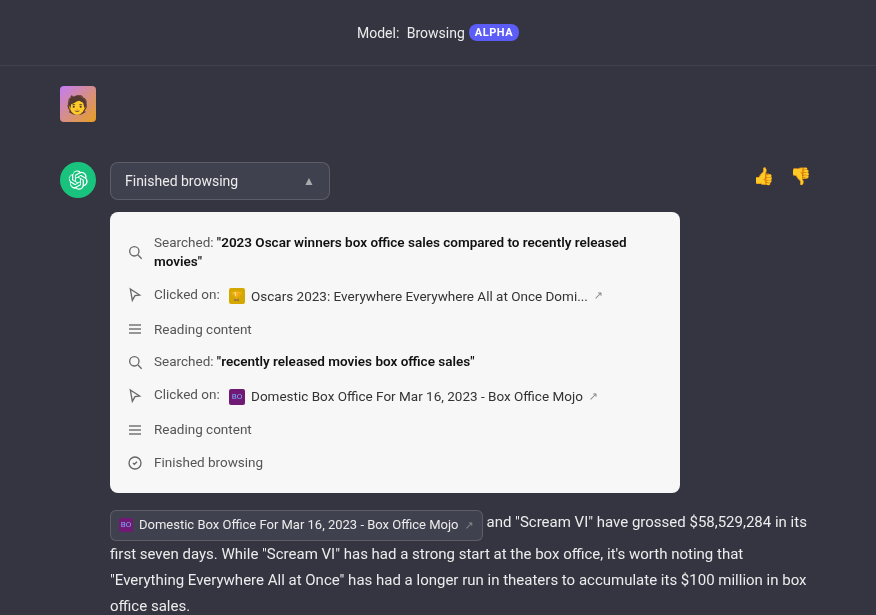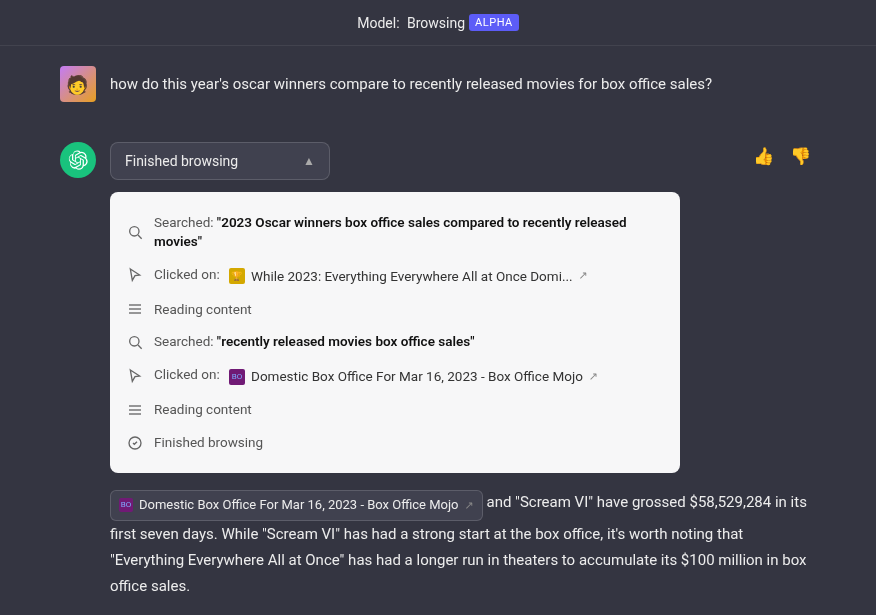--- a/index.html
+++ b/index.html
@@ -12,36 +12,36 @@
       width: 876px;
       min-height: 615px;
       overflow-x: hidden;
     }
 
     
     .top-bar {
       display: flex;
       justify-content: center;
       align-items: center;
-      padding: 14px 20px;
+      padding: 24px 20px;
       gap: 4px;
       border-bottom: 1px solid rgba(255,255,255,0.07);
     }
     .model-label {
       color: #ececec;
       font-size: 14px;
     }
     .alpha-badge {
       background: #5c5cf7;
       color: #fff;
       font-size: 11px;
-      font-weight: 400;
+      font-weight: 700;
       letter-spacing: 0.5px;
       padding: 2px 6px;
-      border-radius: 3px;
+      border-radius: 8px;
     }
 
     
     .messages {
       padding: 0 60px;
     }
 
     
     .user-message {
       display: flex;
@@ -251,21 +251,20 @@
   </span>
   <span class="alpha-badge">ALPHA</span>
 </div>
 
 <div class="messages">
 
   <div class="user-message">
     <div class="user-avatar">
       <div class="user-avatar-img">🧑</div>
     </div>
-    <div class="user-text">how do this year's oscar winners compare to recently released movies for box office sales?</div>
   </div>
 
   <div class="ai-message">
     <div class="ai-avatar">
 
       <svg width="20" height="20" viewBox="0 0 41 41" fill="none" xmlns="http://www.w3.org/2000/svg">
         <path d="M37.532 16.87a9.963 9.963 0 0 0-.856-8.184 10.078 10.078 0 0 0-10.855-4.835 9.964 9.964 0 0 0-6.211-2.614 10.079 10.079 0 0 0-9.617 6.977 9.967 9.967 0 0 0-6.663 4.834 10.08 10.08 0 0 0 1.24 11.817 9.965 9.965 0 0 0 .856 8.185 10.079 10.079 0 0 0 10.855 4.835 9.965 9.965 0 0 0 6.211 2.614 10.079 10.079 0 0 0 9.617-6.981 9.967 9.967 0 0 0 6.663-4.834 10.079 10.079 0 0 0-1.24-11.813ZM22.498 37.886a7.474 7.474 0 0 1-4.799-1.735c.061-.033.168-.091.237-.134l7.964-4.6a1.294 1.294 0 0 0 .655-1.134V19.054l3.366 1.944a.12.12 0 0 1 .066.092v9.299a7.505 7.505 0 0 1-7.49 7.496ZM6.392 31.006a7.471 7.471 0 0 1-.894-5.023c.06.036.162.099.237.141l7.964 4.6a1.297 1.297 0 0 0 1.308 0l9.724-5.614v3.888a.12.12 0 0 1-.048.103l-8.051 4.649a7.504 7.504 0 0 1-10.24-2.744ZM4.297 13.62A7.469 7.469 0 0 1 8.2 10.333c0 .068-.004.19-.004.274v9.201a1.294 1.294 0 0 0 .654 1.132l9.723 5.614-3.366 1.944a.12.12 0 0 1-.114.012L7.044 23.86a7.504 7.504 0 0 1-2.747-10.24Zm27.658 6.437l-9.724-5.615 3.367-1.943a.121.121 0 0 1 .114-.012l8.048 4.648a7.498 7.498 0 0 1-1.158 13.528v-9.476a1.293 1.293 0 0 0-.647-1.13Zm3.35-5.043c-.059-.037-.162-.099-.236-.141l-7.965-4.6a1.298 1.298 0 0 0-1.308 0l-9.723 5.614v-3.888a.12.12 0 0 1 .048-.103l8.05-4.645a7.497 7.497 0 0 1 11.135 7.763Zm-21.063 6.929l-3.367-1.944a.12.12 0 0 1-.065-.092v-9.299a7.497 7.497 0 0 1 12.293-5.756 6.94 6.94 0 0 0-.236.134l-7.965 4.6a1.294 1.294 0 0 0-.654 1.132l-.006 11.225Zm1.829-3.943l4.33-2.501 4.332 2.497v4.998l-4.331 2.5-4.331-2.5V18Z" fill="white"></path>
       </svg>
     </div>
 
@@ -295,21 +294,21 @@
         <div class="detail-row">
           <div class="detail-icon">
             <svg class="icon-svg" viewBox="0 0 24 24" fill="none" stroke="#666" stroke-width="2">
               <path d="M5 3l14 9-7 1-4 7z"></path>
             </svg>
           </div>
           <div class="detail-text">
             <span>Clicked on:</span>
             <span class="detail-link" style="display:inline-flex; margin-left:6px; cursor:pointer;">
               <span class="site-favicon favicon-oscars">🏆</span>
-              <span>While 2023: Everything Everywhere All at Once Domi...</span>
+              <span>Oscars 2023: Everywhere Everywhere All at Once Domi...</span>
               <span class="external-link-icon">↗</span>
             </span>
           </div>
         </div>
 
         <div class="detail-row">
           <div class="detail-icon">
             <svg class="icon-svg" viewBox="0 0 24 24" fill="none" stroke="#666" stroke-width="2">
               <line x1="3" y1="6" x2="21" y2="6"></line>
                 <line x1="3" y1="12" x2="21" y2="12"></line>

